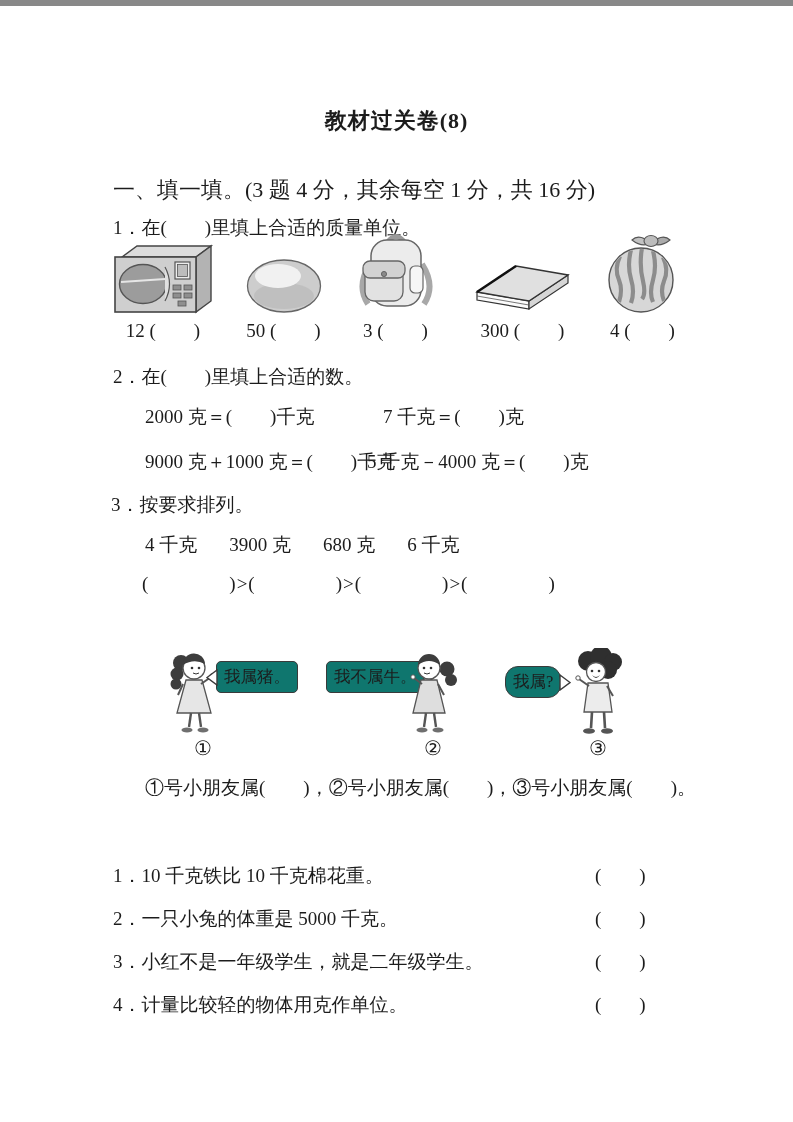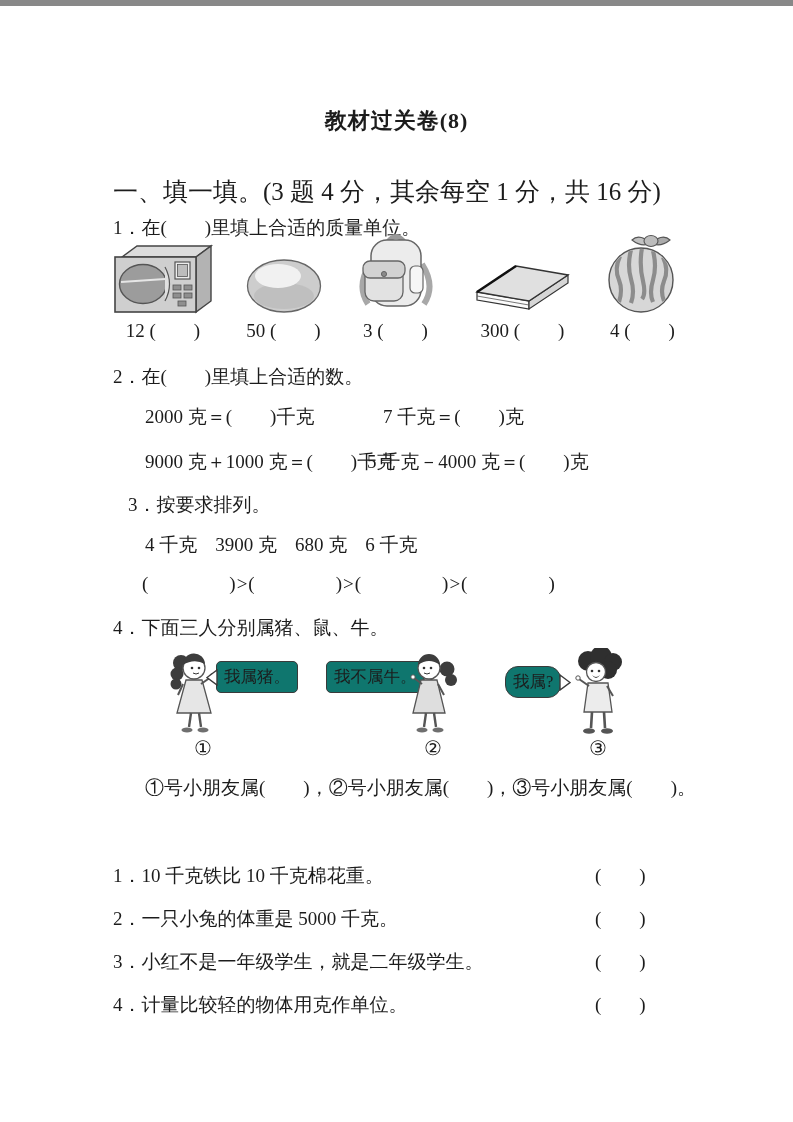--- a/index.html
+++ b/index.html
@@ -3,26 +3,26 @@
 <meta charset="utf-8">
 <style>
   html,body{margin:0;padding:0;background:#888;}
   .page{
     position:relative;width:793px;height:1122px;background:#ffffff;
     font-family:"Liberation Serif","DejaVu Serif",serif;
     color:#1c1c1c;font-size:19px;overflow:hidden;margin:6px auto;
   }
   .abs{position:absolute;white-space:nowrap;}
   .title{left:0;top:100px;width:100%;text-align:center;font-size:22px;font-weight:bold;letter-spacing:1px;}
-  .heading{font-size:25px;}
+  .heading{font-size:22px;}
   .qlabel{font-size:19px;font-family:Liberation Serif, serif;}
   .obj-col{position:absolute;display:flex;flex-direction:column;align-items:center;justify-content:flex-end;}
   .obj-img{display:flex;align-items:flex-end;justify-content:center;}
   .obj-caption{margin-top:4px;font-size:19px;white-space:nowrap;}
-  .terms{display:flex;gap:18px;align-items:center;}
+  .terms{display:flex;gap:32px;align-items:center;}
   .rank-line{letter-spacing:1px;}
   .bubble{
     position:absolute;border:1.6px solid #3a3a3a;border-radius:5px;background:#0f766e;
     font-size:16.5px;line-height:1;padding:7px 7px 6px 7px;white-space:nowrap;
   }
   .tail{position:absolute;top:7px;line-height:0;}
   .tail-left{left:-11px;}
   .tail-right{right:-11px;}
   .child-num{font-size:20px;}
   .tf-answer{font-size:19px;}
@@ -120,30 +120,29 @@
     </span>
     <span class="obj-caption">4 (　　)</span>
   </div>
 
   <div class="abs qlabel" style="left:113px;top:358px;">2．在(　　)里填上合适的数。</div>
   <div class="abs" style="left:145px;top:398px;">2000 克＝(　　)千克</div>
   <div class="abs" style="left:383px;top:398px;">7 千克＝(　　)克</div>
   <div class="abs" style="left:145px;top:443px;">9000 克＋1000 克＝(　　)千克</div>
   <div class="abs" style="left:367px;top:443px;">5 千克－4000 克＝(　　)克</div>
 
-  <div class="abs qlabel" style="left:128px;top:486px;">3．按要求排列。</div>
+  <div class="abs qlabel" style="left:111px;top:486px;">3．按要求排列。</div>
   <div class="abs terms" style="left:145px;top:526px;">
     <span>4 千克</span>
     <span>3900 克</span>
     <span>680 克</span>
     <span>6 千克</span>
   </div>
   <div class="abs rank-line" style="left:142px;top:565px;">(　　　　)&gt;(　　　　)&gt;(　　　　)&gt;(　　　　)</div>
 
-  <div class="abs qlabel" style="left:113px;top:609px;">4．下面三人分别属猪、鼠、牛。</div>
 
   <div class="abs" style="left:168px;top:645px;">
     <svg width="62" height="86" viewBox="0 0 62 86">
       <circle cx="13" cy="12" r="8" fill="#3d3d3d"></circle>
       <circle cx="9" cy="23" r="6.5" fill="#3d3d3d"></circle>
       <circle cx="8" cy="33" r="5.5" fill="#3d3d3d"></circle>
       <circle cx="26" cy="17" r="11" fill="#ffffff" stroke="#555" stroke-width="1.3"></circle>
       <path d="M15,14 A11,11 0 0 1 37,13 Q26,7 15,14 Z" fill="#3d3d3d"></path>
       <circle cx="24" cy="17" r="1.3" fill="#333"></circle>
       <circle cx="31" cy="17" r="1.3" fill="#333"></circle>

